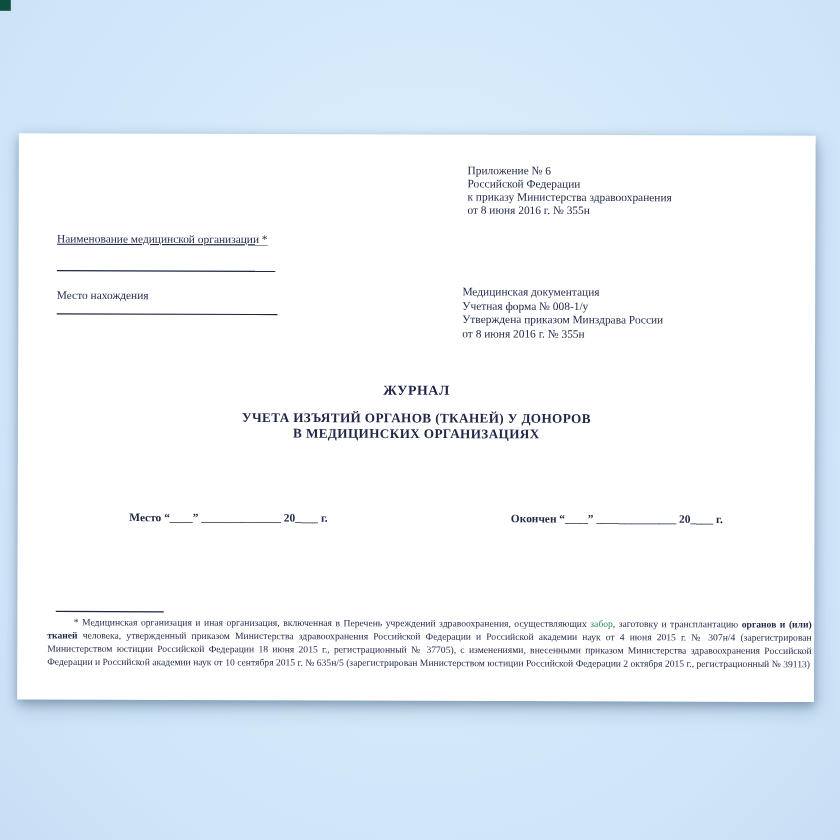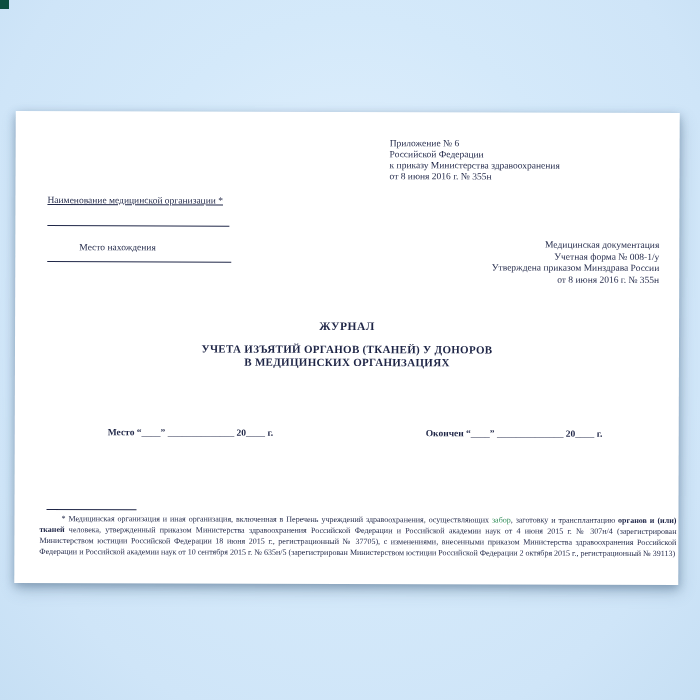--- a/index.html
+++ b/index.html
@@ -25,30 +25,30 @@
     background:var(--paper);
     transform:rotate(0.18deg);
     box-shadow:0 3px 8px rgba(70,100,130,.45), 2px 7px 16px rgba(70,100,130,.28);
   }
   .appendix{
     position:absolute;top:26px;right:28px;width:262px;
     text-align:left;font-size:9.5px;line-height:11px;
   }
   .org-label{position:absolute;left:32px;font-size:9.5px;}
   .org-label.name{top:84px;text-decoration:underline;}
-  .org-label.loc{top:131px;margin-left:32px;}
+  .org-label.loc{top:131px;}
   .blank-line{position:absolute;left:32px;border-bottom:1px solid var(--ink);height:0;}
   .blank-line.name{top:114px;width:182px;}
   .blank-line.loc{top:150px;width:184px;}
   .codes{position:absolute;top:88px;left:485px;width:142px;font-size:8.5px;}
   .code-row{display:flex;align-items:flex-end;line-height:12px;white-space:nowrap;}
   .code-row .code-blank{flex:1;border-bottom:1px solid var(--ink);margin-left:5px;height:10px;min-width:34px;}
   .meddoc{
-    position:absolute;top:127px;right:20px;width:258px;
-    text-align:right;font-size:9.5px;line-height:11.5px;
+    position:absolute;top:127px;right:36px;width:258px;
+    text-align:left;font-size:9.5px;line-height:11.5px;
   }
   .title-main{
     position:absolute;top:208px;left:0;width:100%;text-align:center;
     font-weight:bold;font-size:11.5px;letter-spacing:.5px;
   }
   .title-sub{
     position:absolute;top:231px;left:0;width:100%;text-align:center;
     font-weight:bold;font-size:11px;line-height:13px;letter-spacing:.3px;
   }
   .date-field{position:absolute;top:316px;font-weight:bold;font-size:9.5px;white-space:nowrap;}

